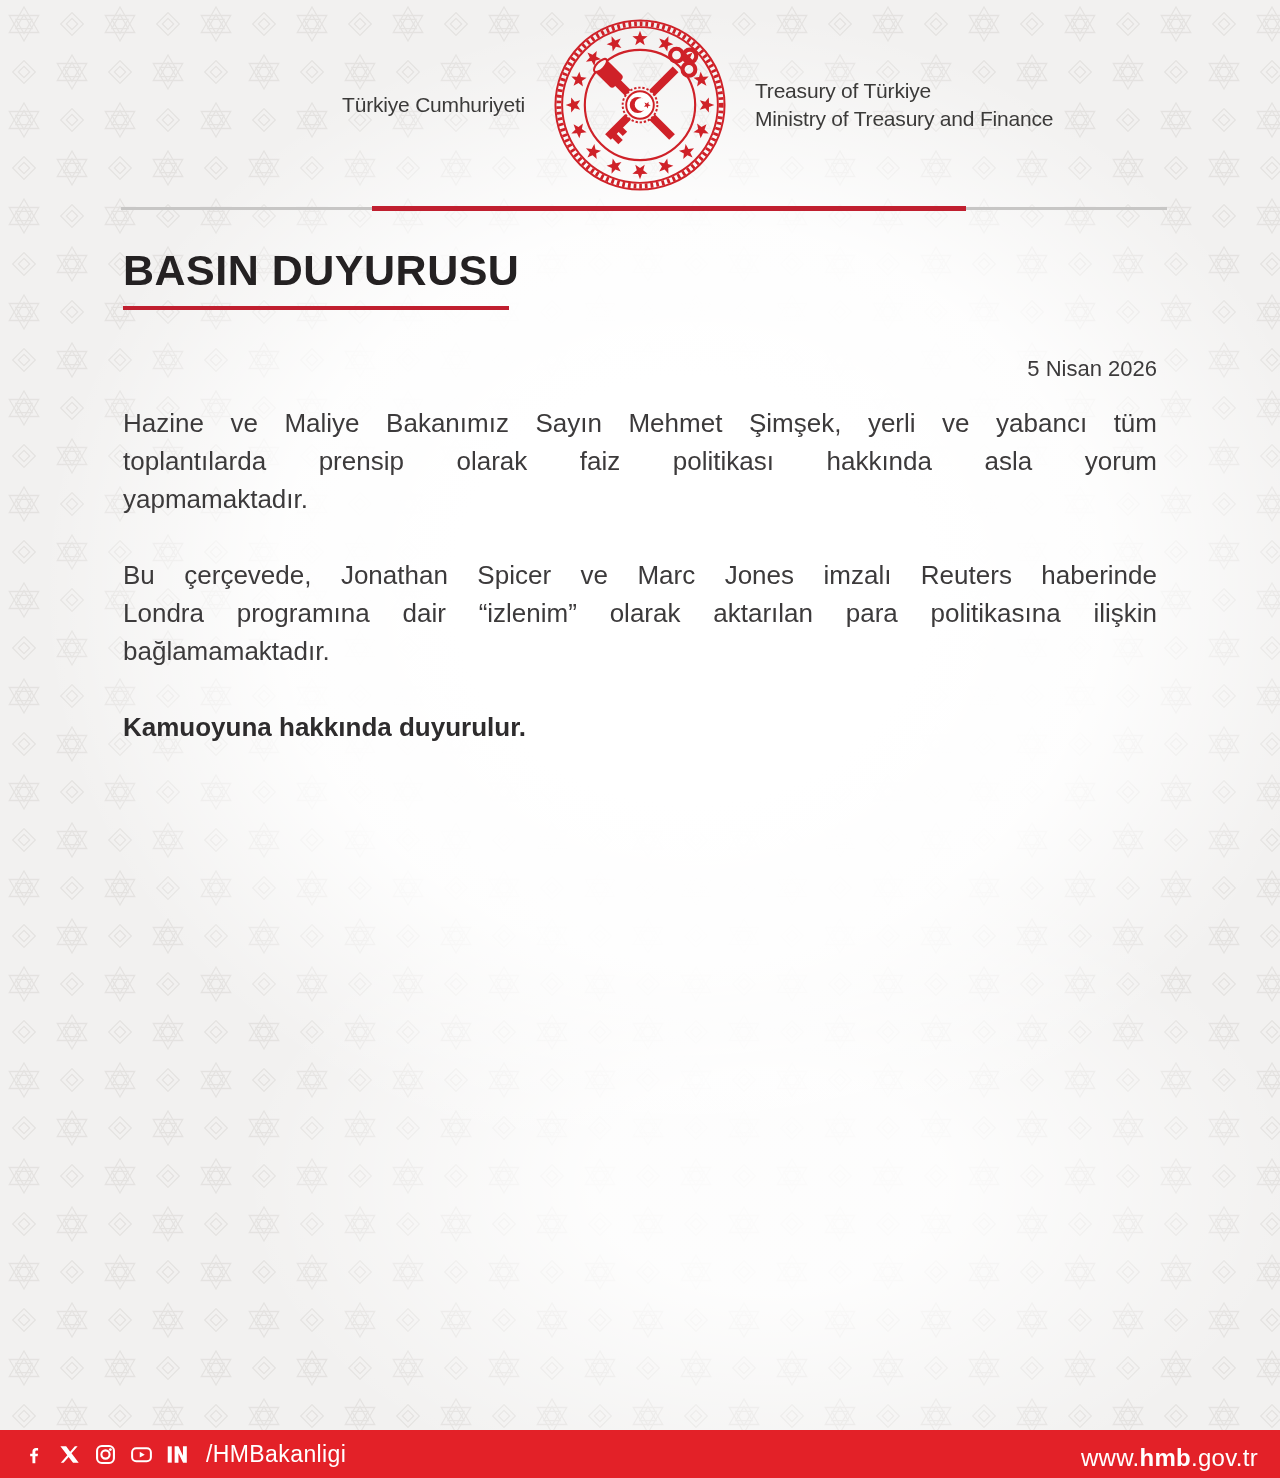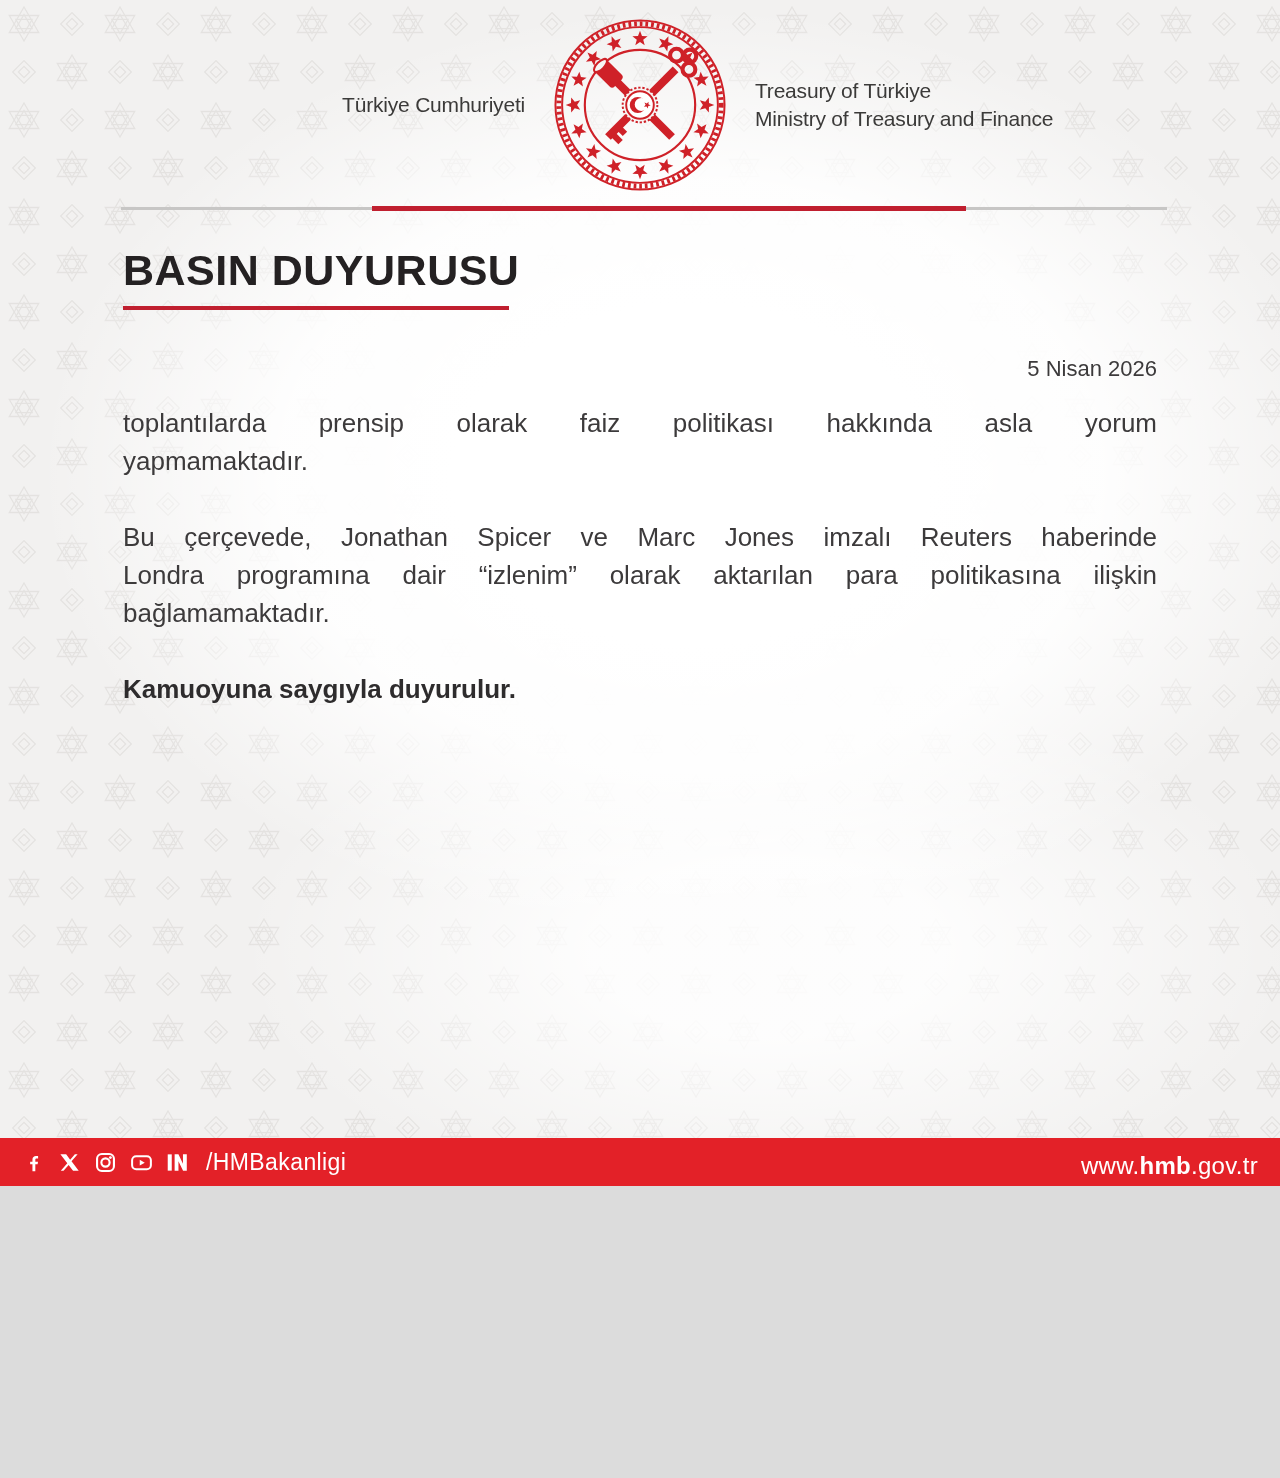--- a/index.html
+++ b/index.html
@@ -9,21 +9,21 @@
     --text:#3c3a3b;
     --title:#242122;
     --bg:#f2f1f0;
     --divider-gray:#c7c6c5;
   }
   *{margin:0;padding:0;box-sizing:border-box;}
   html,body{background:#dcdcdc;}
   body{font-family:"Liberation Sans","DejaVu Sans",sans-serif;}
   .page{
     position:relative;
-    width:1280px;height:1186px;
+    width:1280px;height:1478px;
     margin:0 auto;
     background:var(--bg);
     overflow:hidden;
   }
   .bg-pattern{position:absolute;inset:0;z-index:0;opacity:.85;}
   .bg-glow{
     position:absolute;inset:0;z-index:1;
     background:
       radial-gradient(ellipse 62% 48% at 54% 40%, #ffffff 30%, rgba(255,255,255,.9) 52%, rgba(255,255,255,0) 82%),
       radial-gradient(ellipse 55% 30% at 60% 80%, rgba(255,255,255,.85) 25%, rgba(255,255,255,0) 75%);
@@ -190,31 +190,32 @@
   <div class="divider-gray"></div>
   <div class="divider-red"></div>
 
   <main class="content">
     <h1 class="title">BASIN DUYURUSU</h1>
     <div class="title-underline"></div>
 
     <div class="date">5 Nisan 2026</div>
 
     <p class="para">
+      <span class="jline" style="display:block">Hazine ve Maliye Bakanımız Sayın Mehmet Şimşek, yerli ve yabancı tüm</span>
       <span class="jline" style="display:block">toplantılarda prensip olarak faiz politikası hakkında asla yorum</span>
       <span class="jlast" style="display:block">yapmamaktadır.</span>
     </p>
 
     <p class="para">
       <span class="jline" style="display:block">Bu çerçevede, Jonathan Spicer ve Marc Jones imzalı Reuters haberinde</span>
       <span class="jline" style="display:block">Londra programına dair “izlenim” olarak aktarılan para politikasına ilişkin</span>
       <span class="jlast" style="display:block">bağlamamaktadır.</span>
     </p>
 
-    <p class="closing">Kamuoyuna saygıyla duyurulur.</p>
+    <p class="closing">Kamuoyuna hakkında duyurulur.</p>
   </main>
 
   <footer class="footer">
     <div class="f-left">
       <span class="f-icon">
         <svg viewBox="0 0 24 24" xmlns="http://www.w3.org/2000/svg">
           <path fill="#ffffff" d="M13.9 21v-7.1h2.4l.4-2.8h-2.8V9.3c0-.8.2-1.4 1.4-1.4h1.5V5.4c-.3 0-1.2-.1-2.2-.1-2.2 0-3.7 1.3-3.7 3.8v2H8.5v2.8h2.4V21h3z"></path>
         </svg>
       </span>
       <span class="f-icon">

